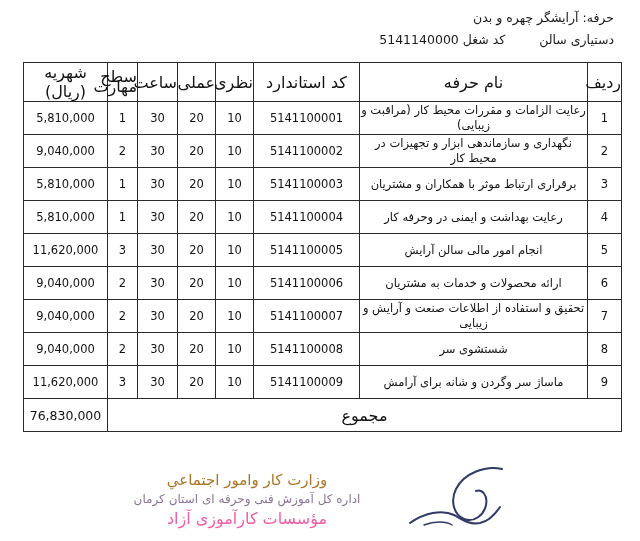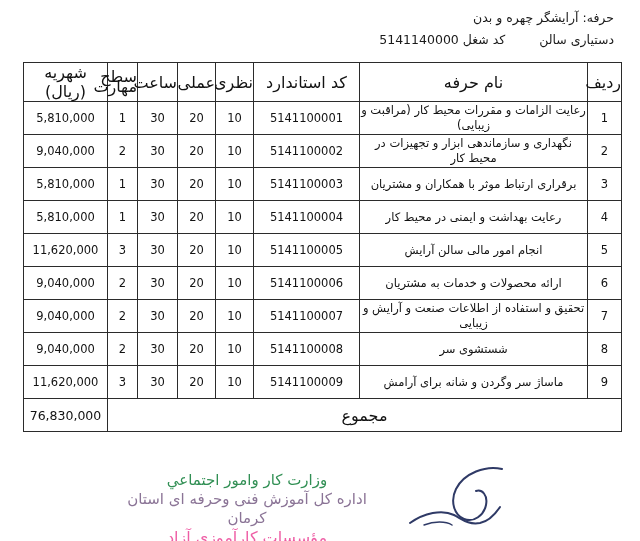--- a/index.html
+++ b/index.html
@@ -114,25 +114,25 @@
     top: 16px;
     width: 250px;
     text-align: center;
     color: #6d5a7a;
     direction: rtl;
     line-height: 19px;
     opacity: 0.88;
   }
   .stamp-line1 {
     font-size: 15px;
-    color: #15803d;
+    color: #a16207;
     letter-spacing: 0px;
   }
   .stamp-line2 {
-    font-size: 15px;
+    font-size: 12px;
     color: #7b6188;
   }
   .stamp-line3 {
     font-size: 16px;
     color: #ec4899;
   }
   .signature {
     position: absolute;
     right: 80px;
     top: 8px;
@@ -206,21 +206,21 @@
         <td class="cell-name">برقراری ارتباط موثر با همکاران و مشتریان</td>
         <td class="cell-code">5141100003</td>
         <td>10</td>
         <td>20</td>
         <td>30</td>
         <td>1</td>
         <td class="cell-fee">5,810,000</td>
       </tr>
       <tr>
         <td>4</td>
-        <td class="cell-name">رعایت بهداشت و ایمنی در محیط کار</td>
+        <td class="cell-name">رعایت بهداشت و ایمنی در وحرفه کار</td>
         <td class="cell-code">5141100004</td>
         <td>10</td>
         <td>20</td>
         <td>30</td>
         <td>1</td>
         <td class="cell-fee">5,810,000</td>
       </tr>
       <tr>
         <td>5</td>
         <td class="cell-name">انجام امور مالی سالن آرایش</td>

